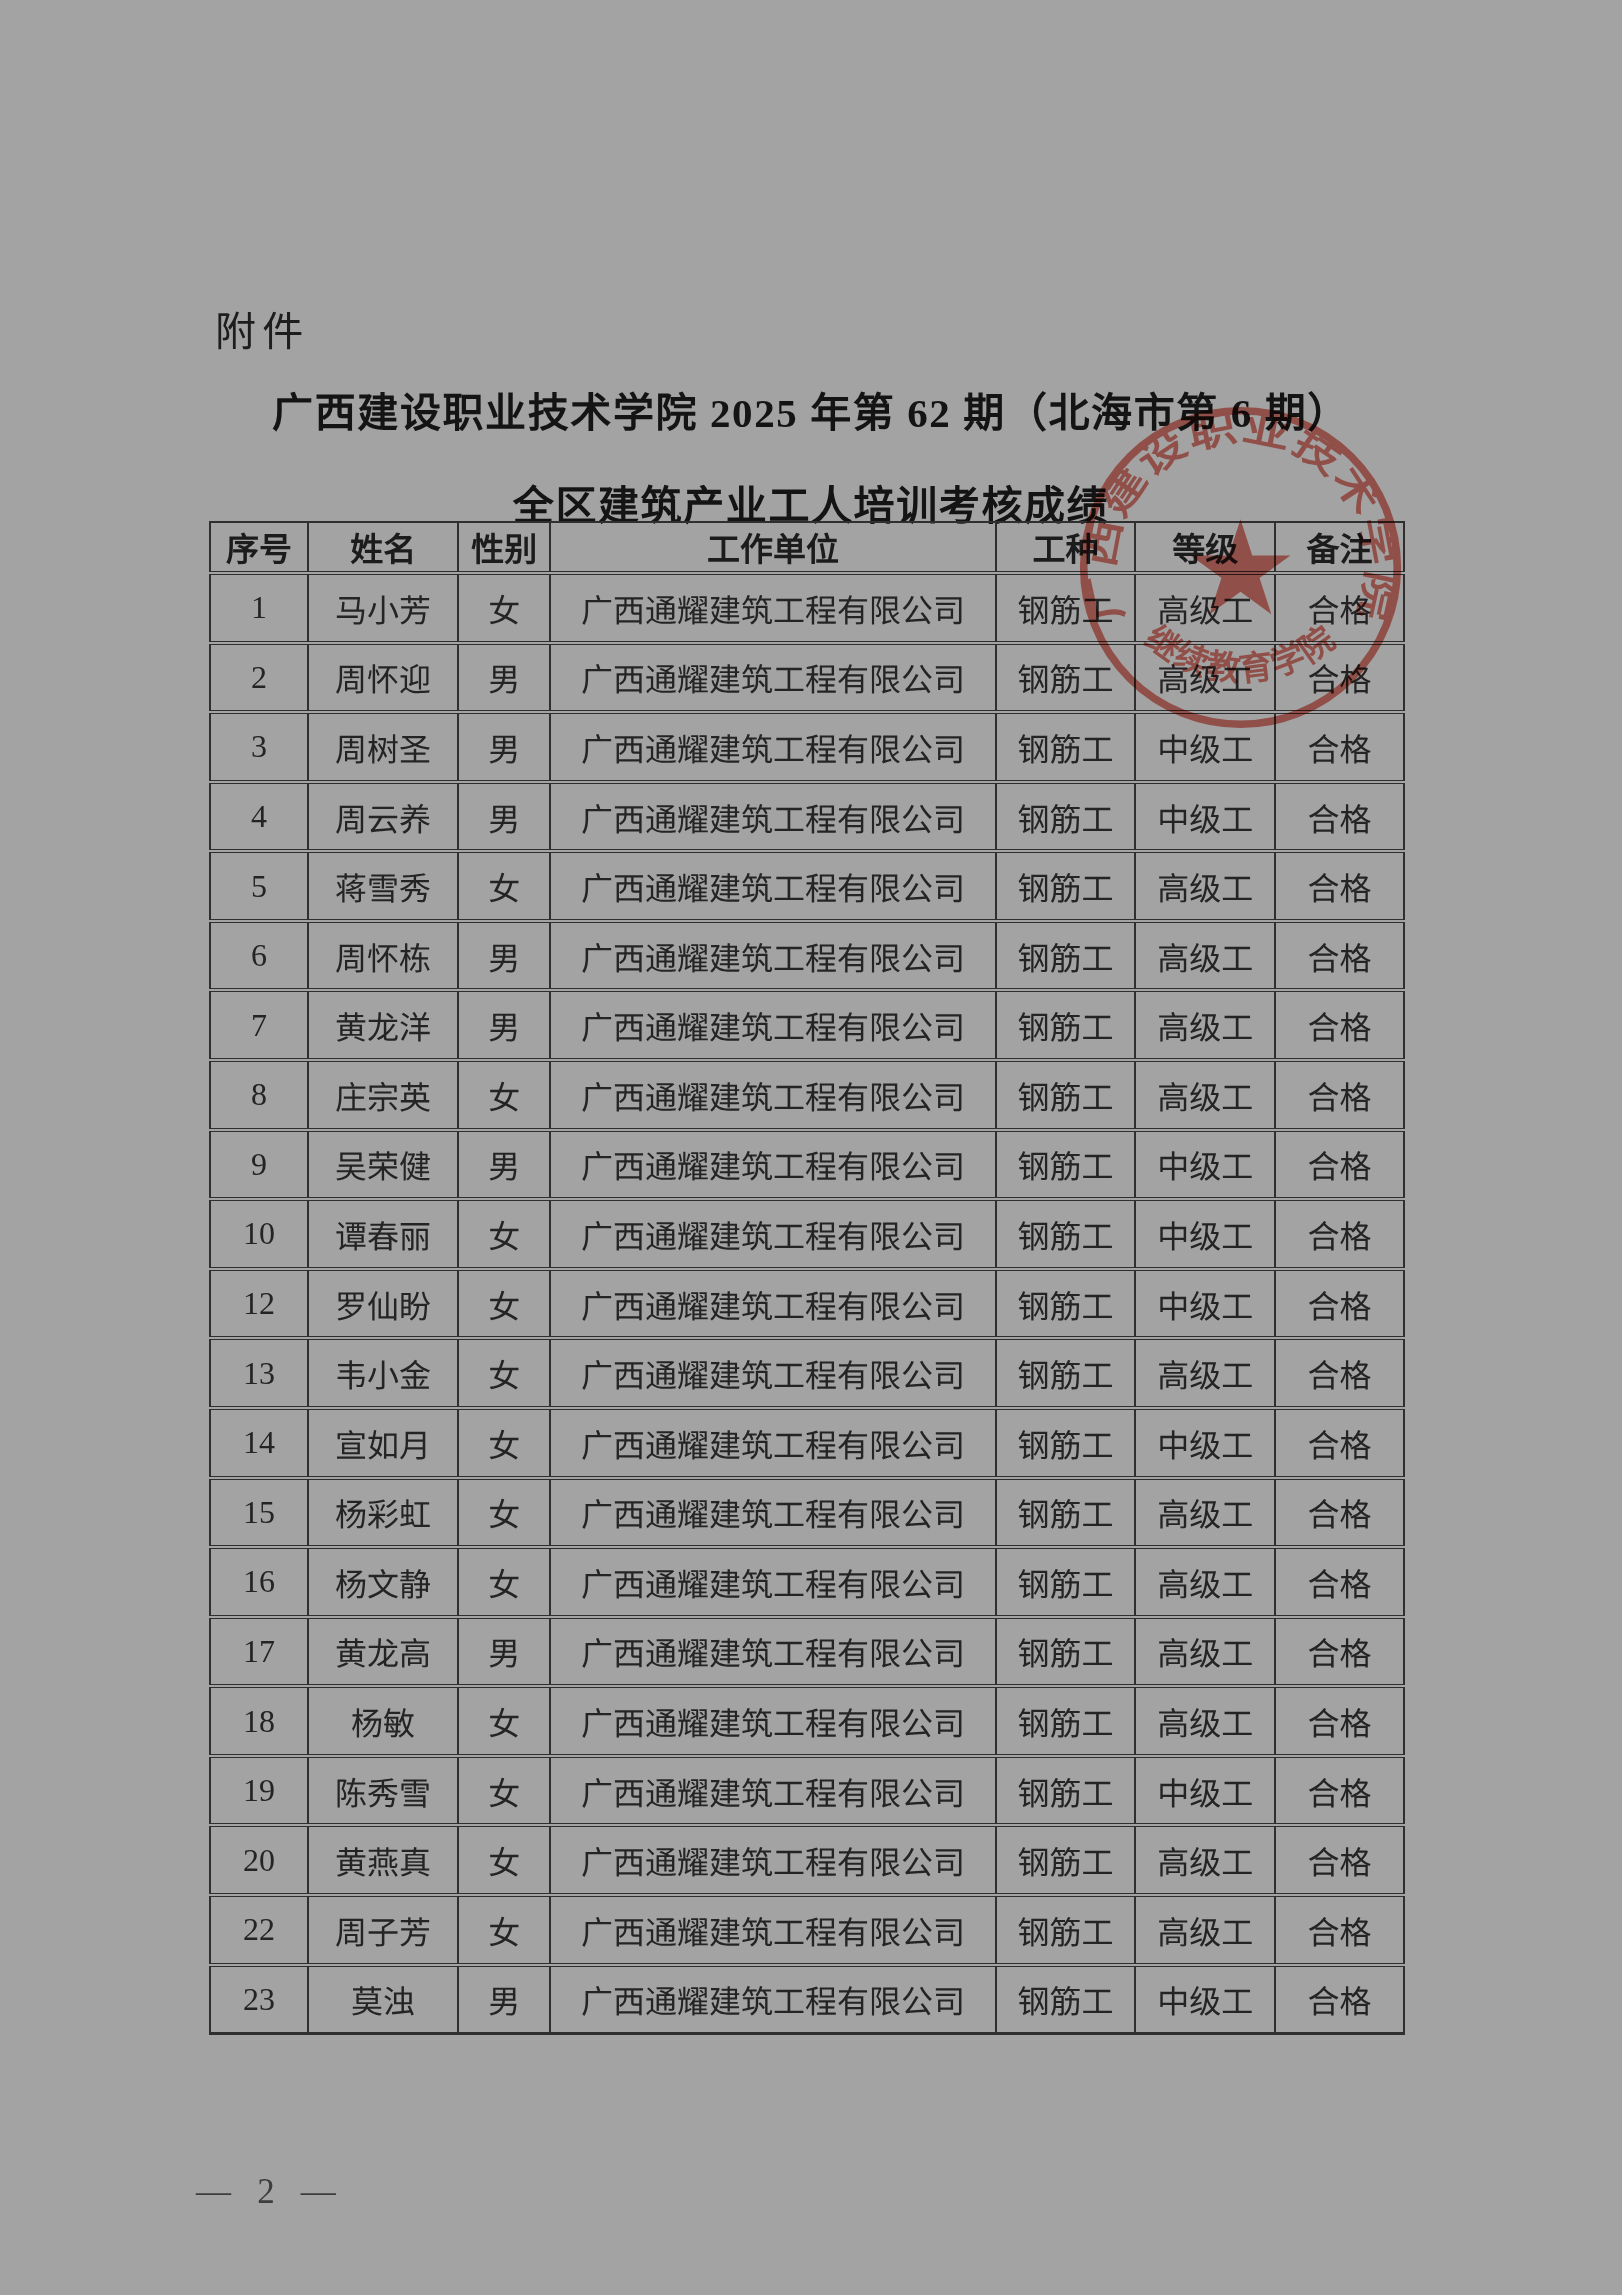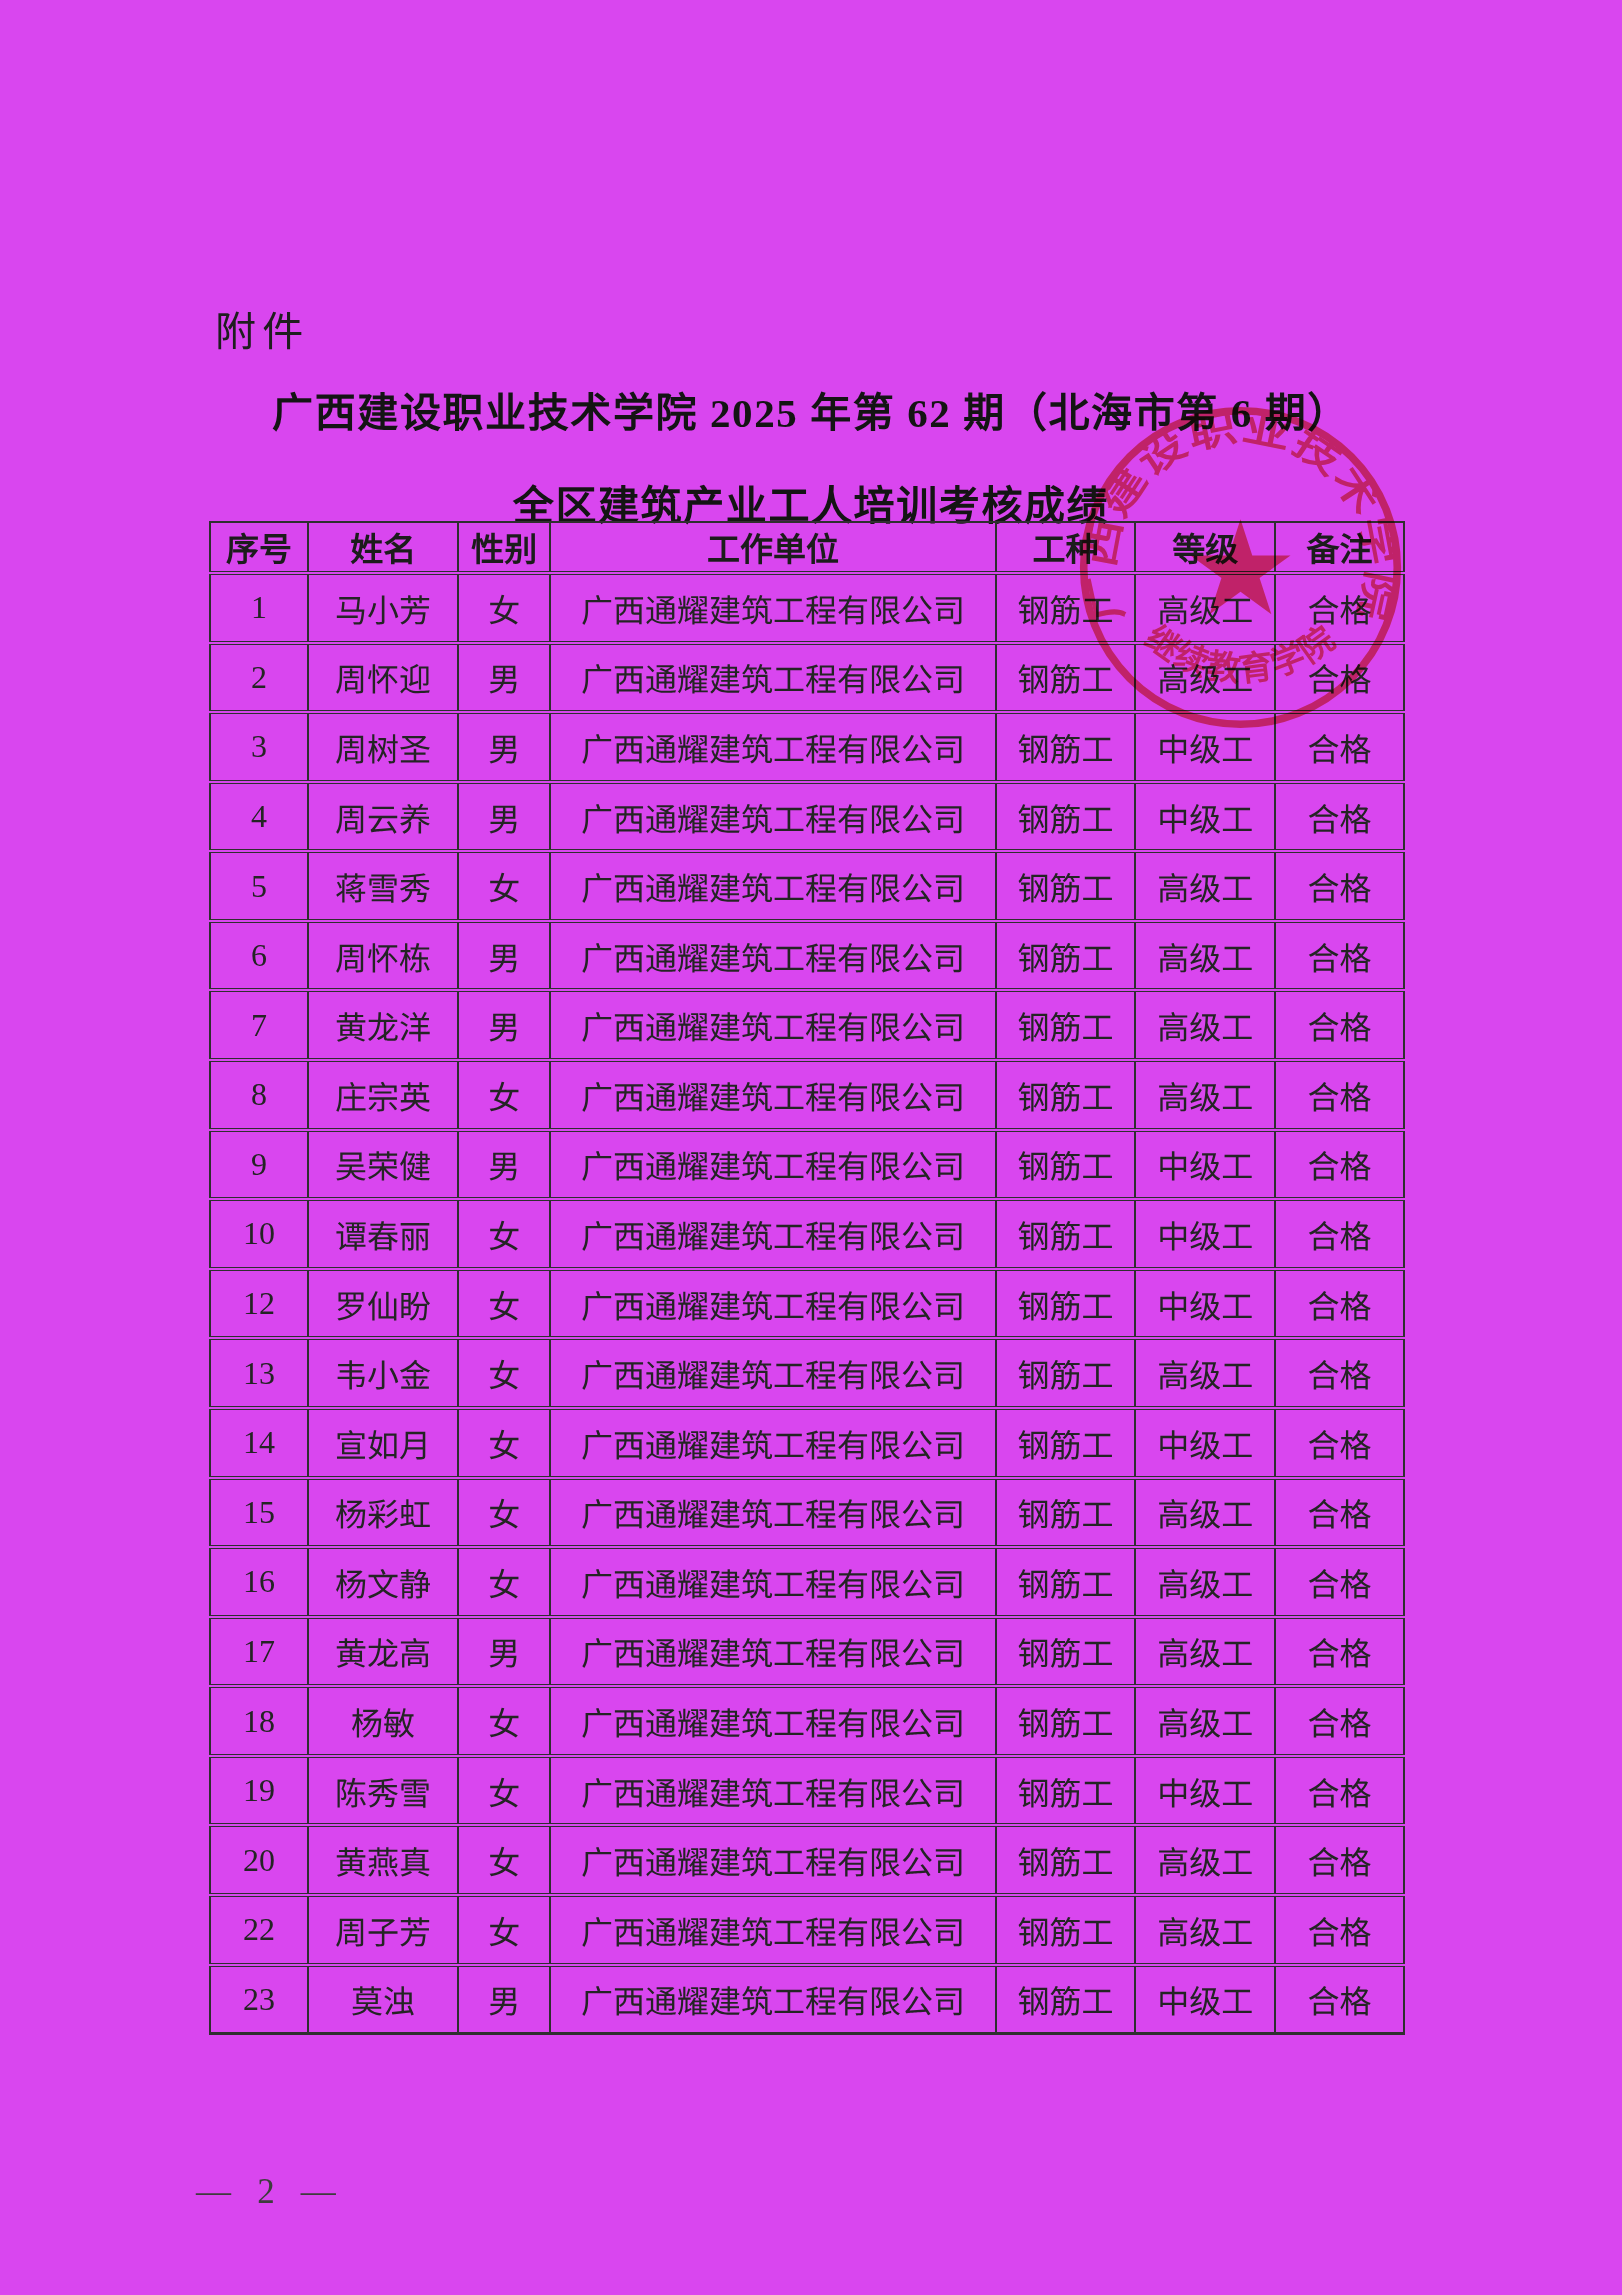--- a/index.html
+++ b/index.html
@@ -1,18 +1,18 @@
 <!DOCTYPE html>
 <html lang="zh-CN" style="font-size:12.7px"><head>
 <meta charset="utf-8">
 <style>
   html,body { margin:0; padding:0; background:#ffffff; }
   .page {
     position:relative; width:1622px; height:2295px;
-    background:#d946ef; color:#262626; overflow:hidden;
+    background:#a3a3a3; color:#262626; overflow:hidden;
     font-family:"Liberation Serif","DejaVu Serif",serif;
   }
   .attachment {
     position:absolute; left:215px; top:298px;
     font-size:41px; letter-spacing:6.3px; color:#1e1e1e;
   }
   .title-line {
     position:absolute; left:0; width:100%; text-align:center;
     font-weight:700; font-size:41px; color:#141414; letter-spacing:1.6px;
     margin:0;

